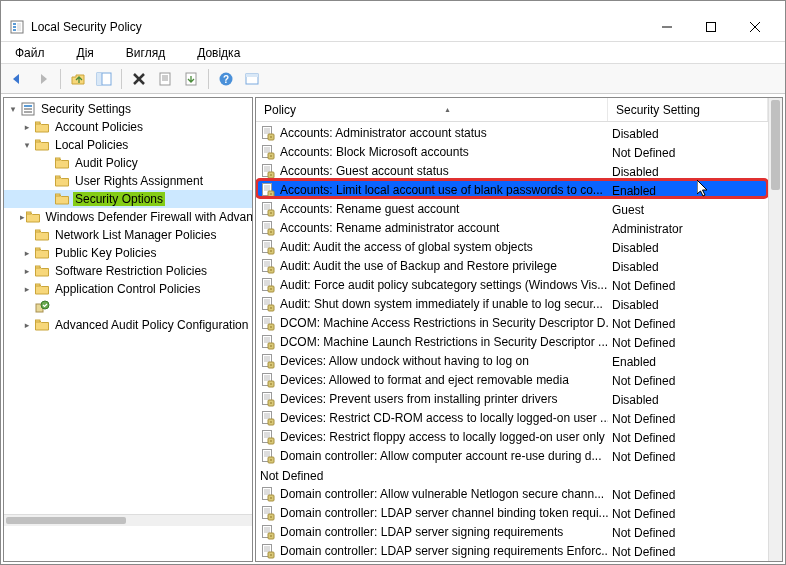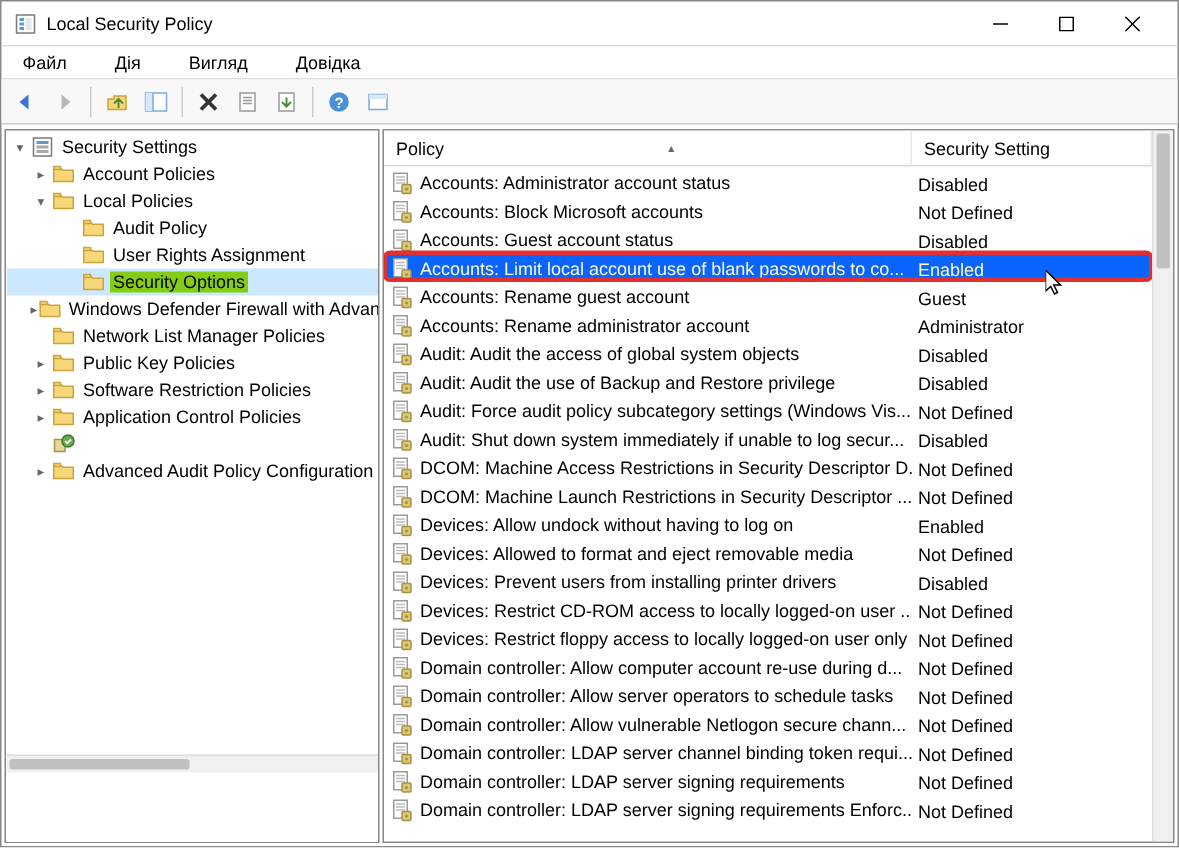--- a/index.html
+++ b/index.html
@@ -1,18 +1,18 @@
 <!DOCTYPE html>
 <html><head>
 <meta charset="utf-8">
 <style>
 * { margin: 0; padding: 0; box-sizing: border-box; }
 body { font-family: "Segoe UI", Tahoma, sans-serif; font-size: 12px; background: #fff; overflow: hidden; }
 .window { width: 786px; height: 565px; border: 1px solid #888; background: #fff; display: flex; flex-direction: column; }
-.titlebar { height: 30px; display: flex; align-items: center; padding: 0 8px; border-bottom: 1px solid #ddd; }
+.titlebar { height: 30px; display: flex; align-items: center; padding: 0 8px; border-bottom: 1px solid #ddd; margin-top: 11px; }
 .titlebar .icon { width: 16px; height: 16px; margin-right: 6px; }
 .titlebar .title { flex: 1; font-size: 12px; }
 .win-controls { display: flex; gap: 0; }
 .win-btn { width: 44px; height: 28px; display: flex; align-items: center; justify-content: center; cursor: pointer; }
 .menubar { height: 22px; display: flex; align-items: center; padding: 0 6px; gap: 16px; border-bottom: 1px solid #ddd; }
 .menu-item { padding: 2px 8px; cursor: pointer; }
 .toolbar { height: 30px; display: flex; align-items: center; padding: 0 4px; gap: 2px; border-bottom: 1px solid #ccc; background: #f8f8f8; }
 .tool-btn { width: 24px; height: 24px; display: flex; align-items: center; justify-content: center; cursor: pointer; border: 1px solid transparent; }
 .tool-sep { width: 1px; height: 20px; background: #ccc; margin: 0 3px; }
 .body { flex: 1; display: flex; overflow: hidden; border-top: 1px solid transparent; }
@@ -29,21 +29,21 @@
 .tree-item .label { padding: 0 2px; }
 .depth-0 { padding-left: 2px; }
 .depth-1 { padding-left: 16px; }
 .depth-2 { padding-left: 36px; }
 .cols { display: flex; height: 24px; border-bottom: 1px solid #ddd; background: #fff; position: sticky; top: 0; }
 .col-h { padding: 4px 8px; font-size: 12px; border-right: 1px solid #e8e8e8; display: flex; align-items: center; }
 .col-h.policy { flex: 1; }
 .col-h.setting { width: 160px; }
 .sort-ind { margin: 0 auto; font-size: 8px; color: #666; }
 .row { display: flex; height: 19px; align-items: flex-end; cursor: pointer; }
-.row.selected { background: #0a64ff; color: #fef9c3; }
+.row.selected { background: #0a64ff; color: #000000; }
 .row.highlighted { outline: 3px solid #e03030; outline-offset: -2px; border-radius: 4px; }
 .row .cell-policy { flex: 1; display: flex; align-items: center; padding-left: 4px; overflow: hidden; white-space: nowrap; text-overflow: ellipsis; }
 .row .cell-setting { width: 160px; padding-left: 4px; white-space: nowrap; overflow: hidden; }
 .policy-icon { width: 16px; height: 16px; margin-right: 4px; flex-shrink: 0; }
 .cursor { position: absolute; width: 14px; height: 20px; pointer-events: none; }
 svg { display: block; }
 .tree-scroll { height: 12px; background: #f0f0f0; border-top: 1px solid #ddd; position: relative; }
 .tree-scroll-thumb { position: absolute; top: 2px; bottom: 2px; left: 2px; width: 120px; background: #c0c0c0; border-radius: 2px; }
 </style>
 </head>
@@ -585,33 +585,20 @@
                     <line x1="4" y1="8" x2="10" y2="8" stroke="#bbb"></line>
                     <rect x="8" y="9" width="6" height="6" rx="1" fill="#d8c878" stroke="#a89040"></rect>
                     <circle cx="11" cy="12" r="1" fill="#a89040"></circle>
                   </svg>
                 </span>
                 <span>Domain controller: Allow computer account re-use during d...</span>
               </div>
               <div class="cell-setting">Not Defined</div>
             </div>
             <div class="row">
-              <div class="cell-policy">
-                <span class="policy-icon">
-                  <svg viewBox="0 0 16 16">
-                    <rect x="2.5" y="1.5" width="9" height="12" fill="#fff" stroke="#9a9a9a"></rect>
-                    <line x1="4" y1="4" x2="10" y2="4" stroke="#bbb"></line>
-                    <line x1="4" y1="6" x2="10" y2="6" stroke="#bbb"></line>
-                    <line x1="4" y1="8" x2="10" y2="8" stroke="#bbb"></line>
-                    <rect x="8" y="9" width="6" height="6" rx="1" fill="#d8c878" stroke="#a89040"></rect>
-                    <circle cx="11" cy="12" r="1" fill="#a89040"></circle>
-                  </svg>
-                </span>
-                <span>Domain controller: Allow server operators to schedule tasks</span>
-              </div>
               <div class="cell-setting">Not Defined</div>
             </div>
             <div class="row">
               <div class="cell-policy">
                 <span class="policy-icon">
                   <svg viewBox="0 0 16 16">
                     <rect x="2.5" y="1.5" width="9" height="12" fill="#fff" stroke="#9a9a9a"></rect>
                     <line x1="4" y1="4" x2="10" y2="4" stroke="#bbb"></line>
                     <line x1="4" y1="6" x2="10" y2="6" stroke="#bbb"></line>
                     <line x1="4" y1="8" x2="10" y2="8" stroke="#bbb"></line>

